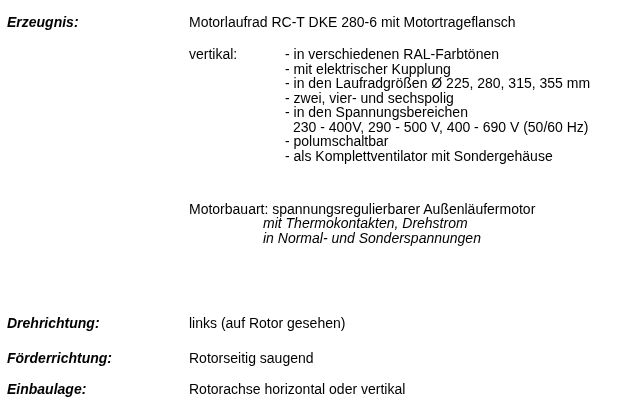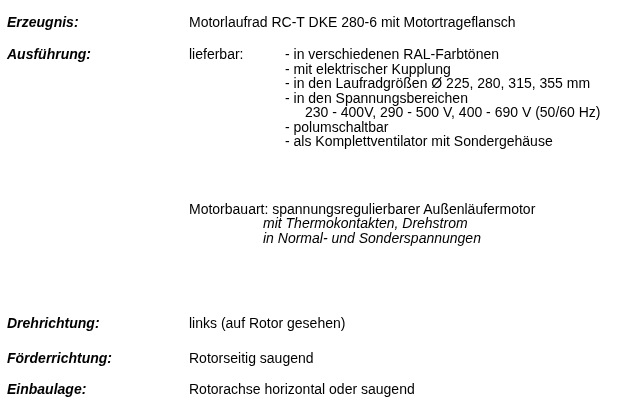--- a/index.html
+++ b/index.html
@@ -17,38 +17,38 @@
     background: #ffffff;
     color: #000000;
   }
   .line, .block {
     position: absolute;
     white-space: nowrap;
   }
   .col-label  { left: 7px;   font-weight: bold; font-style: italic; }
   .col-value  { left: 189px; }
   .col-bullet { left: 285px; }
-  .bullet-cont { margin-left: 20px; }   
+  .bullet-cont { margin-left: 8px; }   
   .hang-indent { padding-left: 74px; font-style: italic; } 
 </style>
 </head>
 <body>
 
 <div class="page" style="background: rgb(255, 255, 255); color: rgb(0, 0, 0);">
 
   <div class="line col-label" style="top:14.5px">Erzeugnis:</div>
   <div class="line col-value" style="top:14.5px">Motorlaufrad RC-T DKE 280-6 mit Motortrageflansch</div>
 
-  <div class="line col-label" style="top:47px">Ausführung:</div>
-  <div class="line col-value" style="top:47px">lieferbar:</div>
+  <div class="line col-value" style="top:47px">vertikal:</div>
 
   <div class="block col-bullet" style="top:47px">
     <div>- in verschiedenen RAL-Farbtönen</div>
     <div>- mit elektrischer Kupplung</div>
     <div>- in den Laufradgrößen Ø 225, 280, 315, 355 mm</div>
+    <div>- zwei, vier- und sechspolig</div>
     <div>- in den Spannungsbereichen</div>
     <div class="bullet-cont">230 - 400V, 290 - 500 V, 400 - 690 V (50/60 Hz)</div>
     <div>- polumschaltbar</div>
     <div>- als Komplettventilator mit Sondergehäuse</div>
   </div>
 
   <div class="block col-value" style="top:201.5px">
     <div>Motorbauart: spannungsregulierbarer Außenläufermotor</div>
     <div class="hang-indent">mit Thermokontakten, Drehstrom</div>
     <div class="hang-indent">in Normal- und Sonderspannungen</div>
@@ -57,15 +57,15 @@
   <div class="block col-value" style="top:265px">
   </div>
 
   <div class="line col-label" style="top:315.5px">Drehrichtung:</div>
   <div class="line col-value" style="top:315.5px">links (auf Rotor gesehen)</div>
 
   <div class="line col-label" style="top:350.5px">Förderrichtung:</div>
   <div class="line col-value" style="top:350.5px">Rotorseitig saugend</div>
 
   <div class="line col-label" style="top:382px">Einbaulage:</div>
-  <div class="line col-value" style="top:382px">Rotorachse horizontal oder saugend</div>
+  <div class="line col-value" style="top:382px">Rotorachse horizontal oder vertikal</div>
 
 </div>
 
 </body></html>

